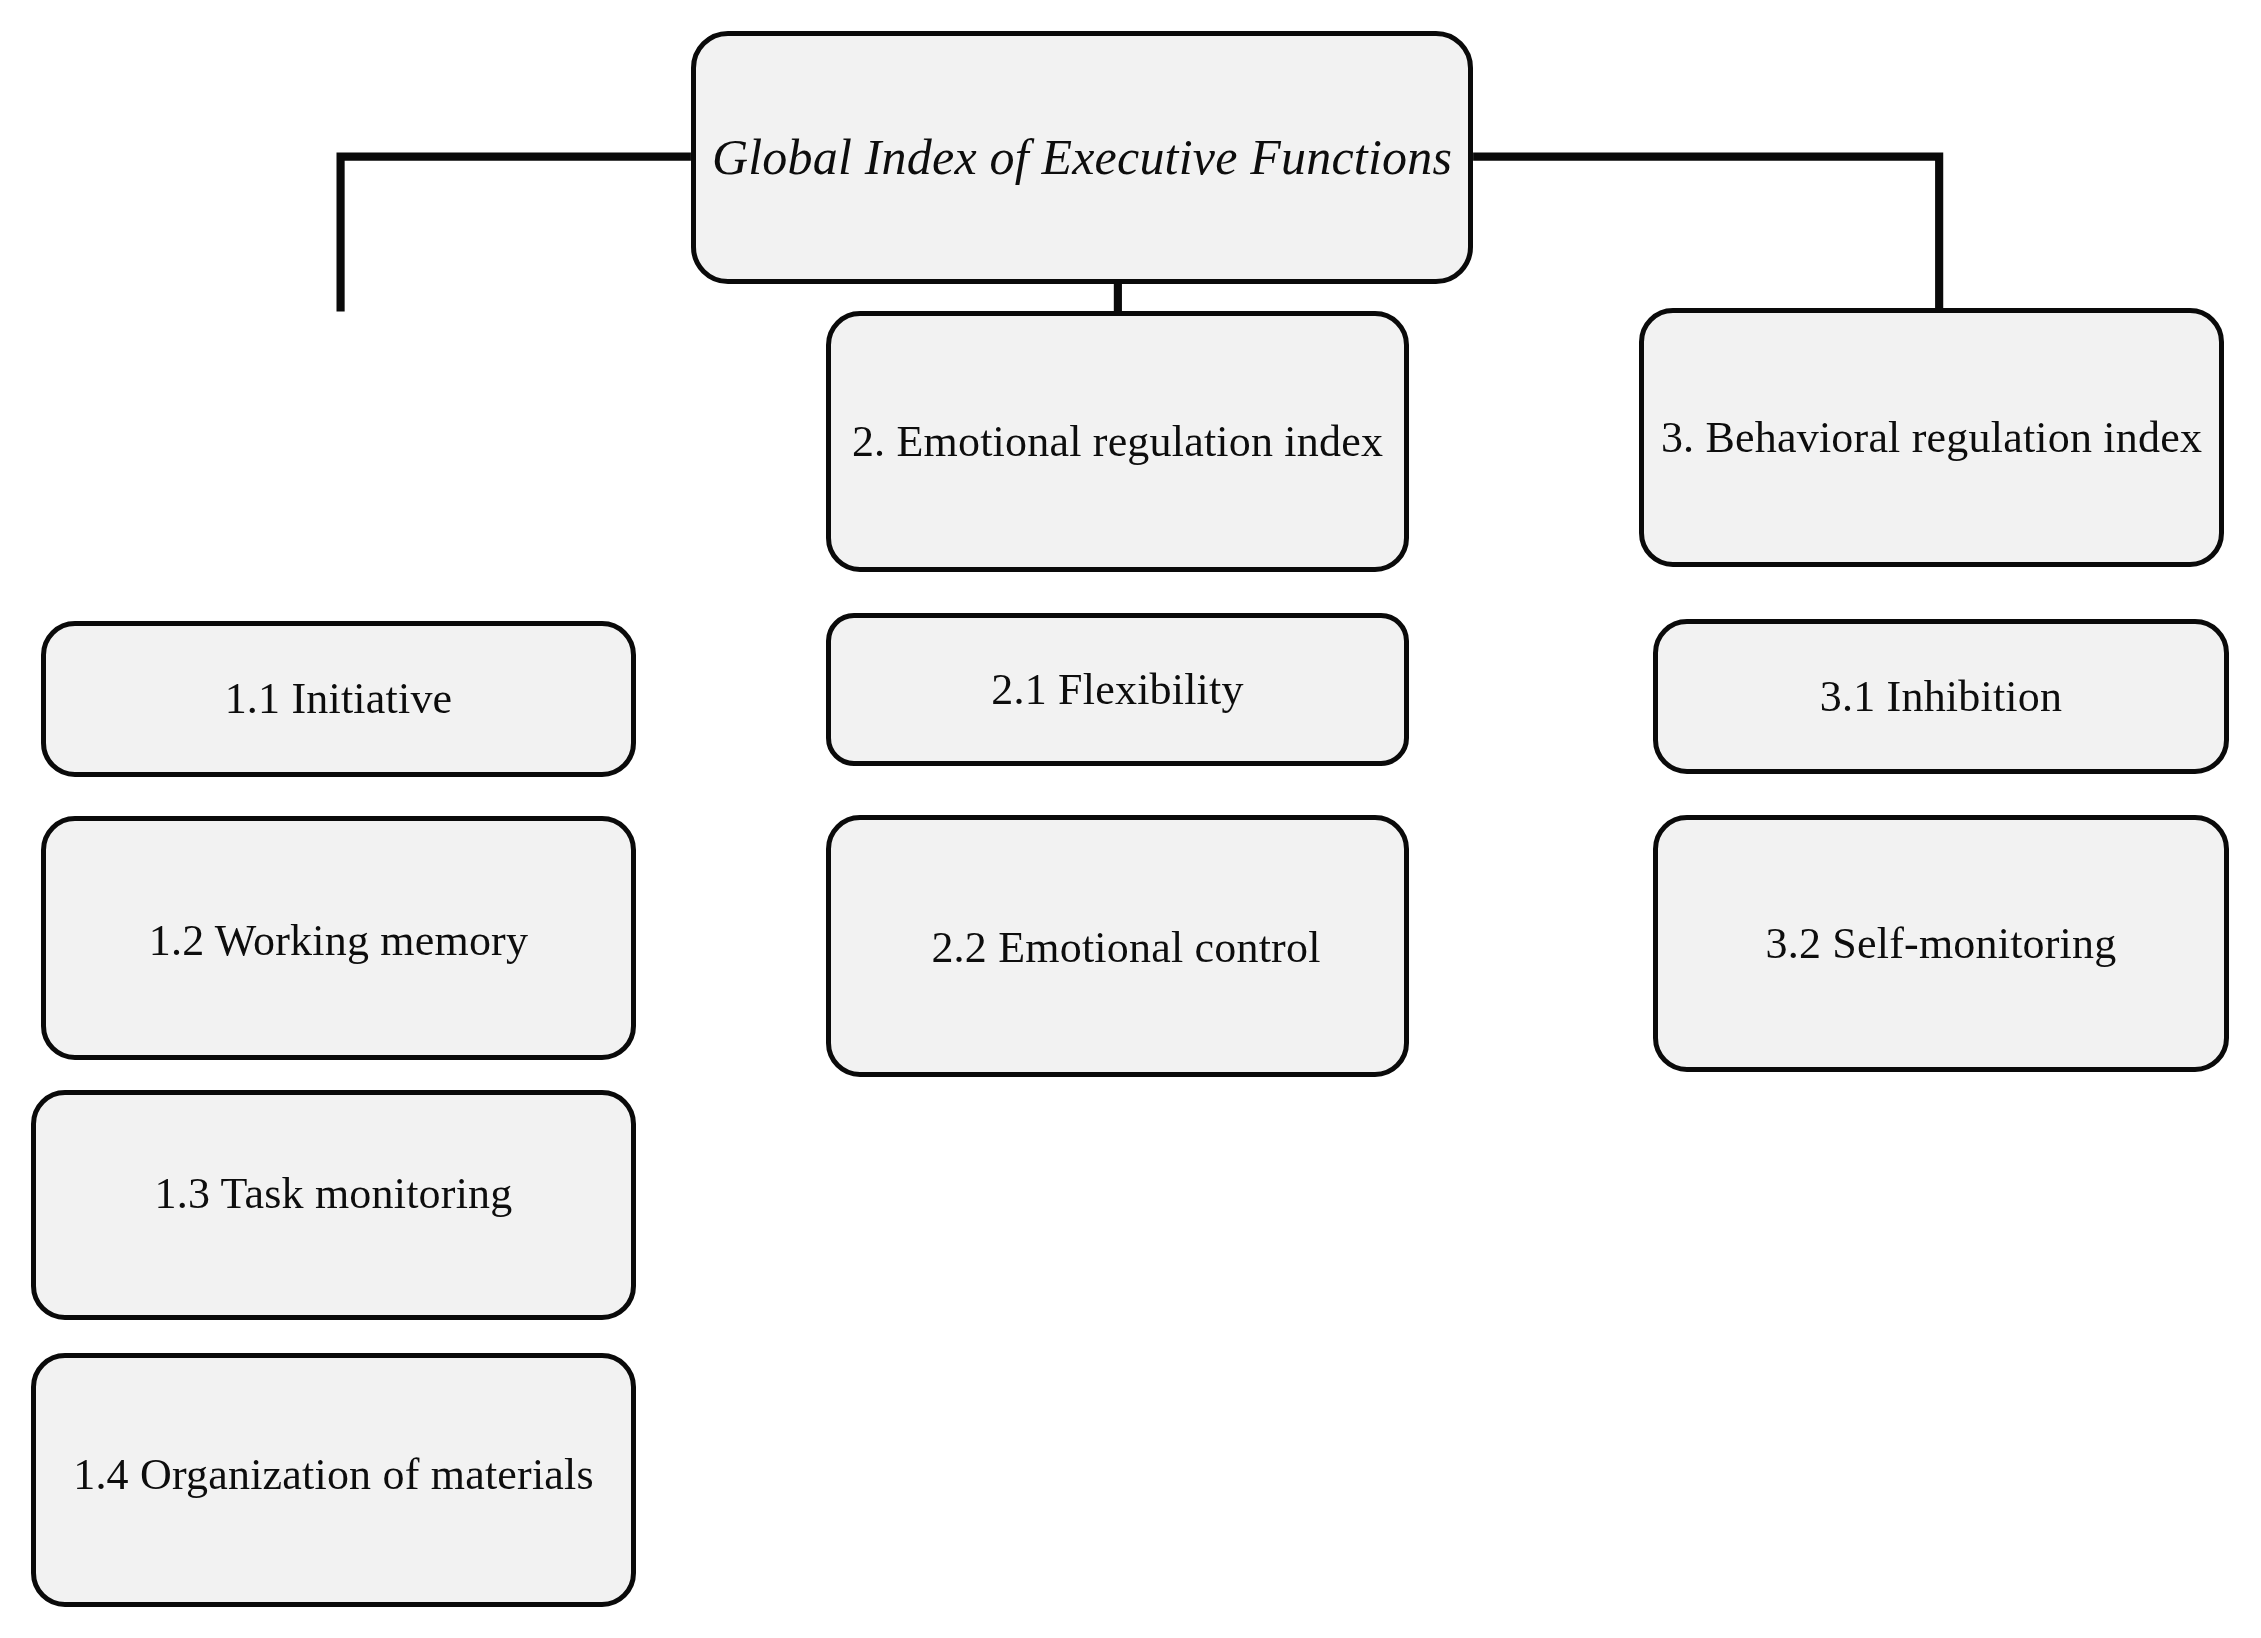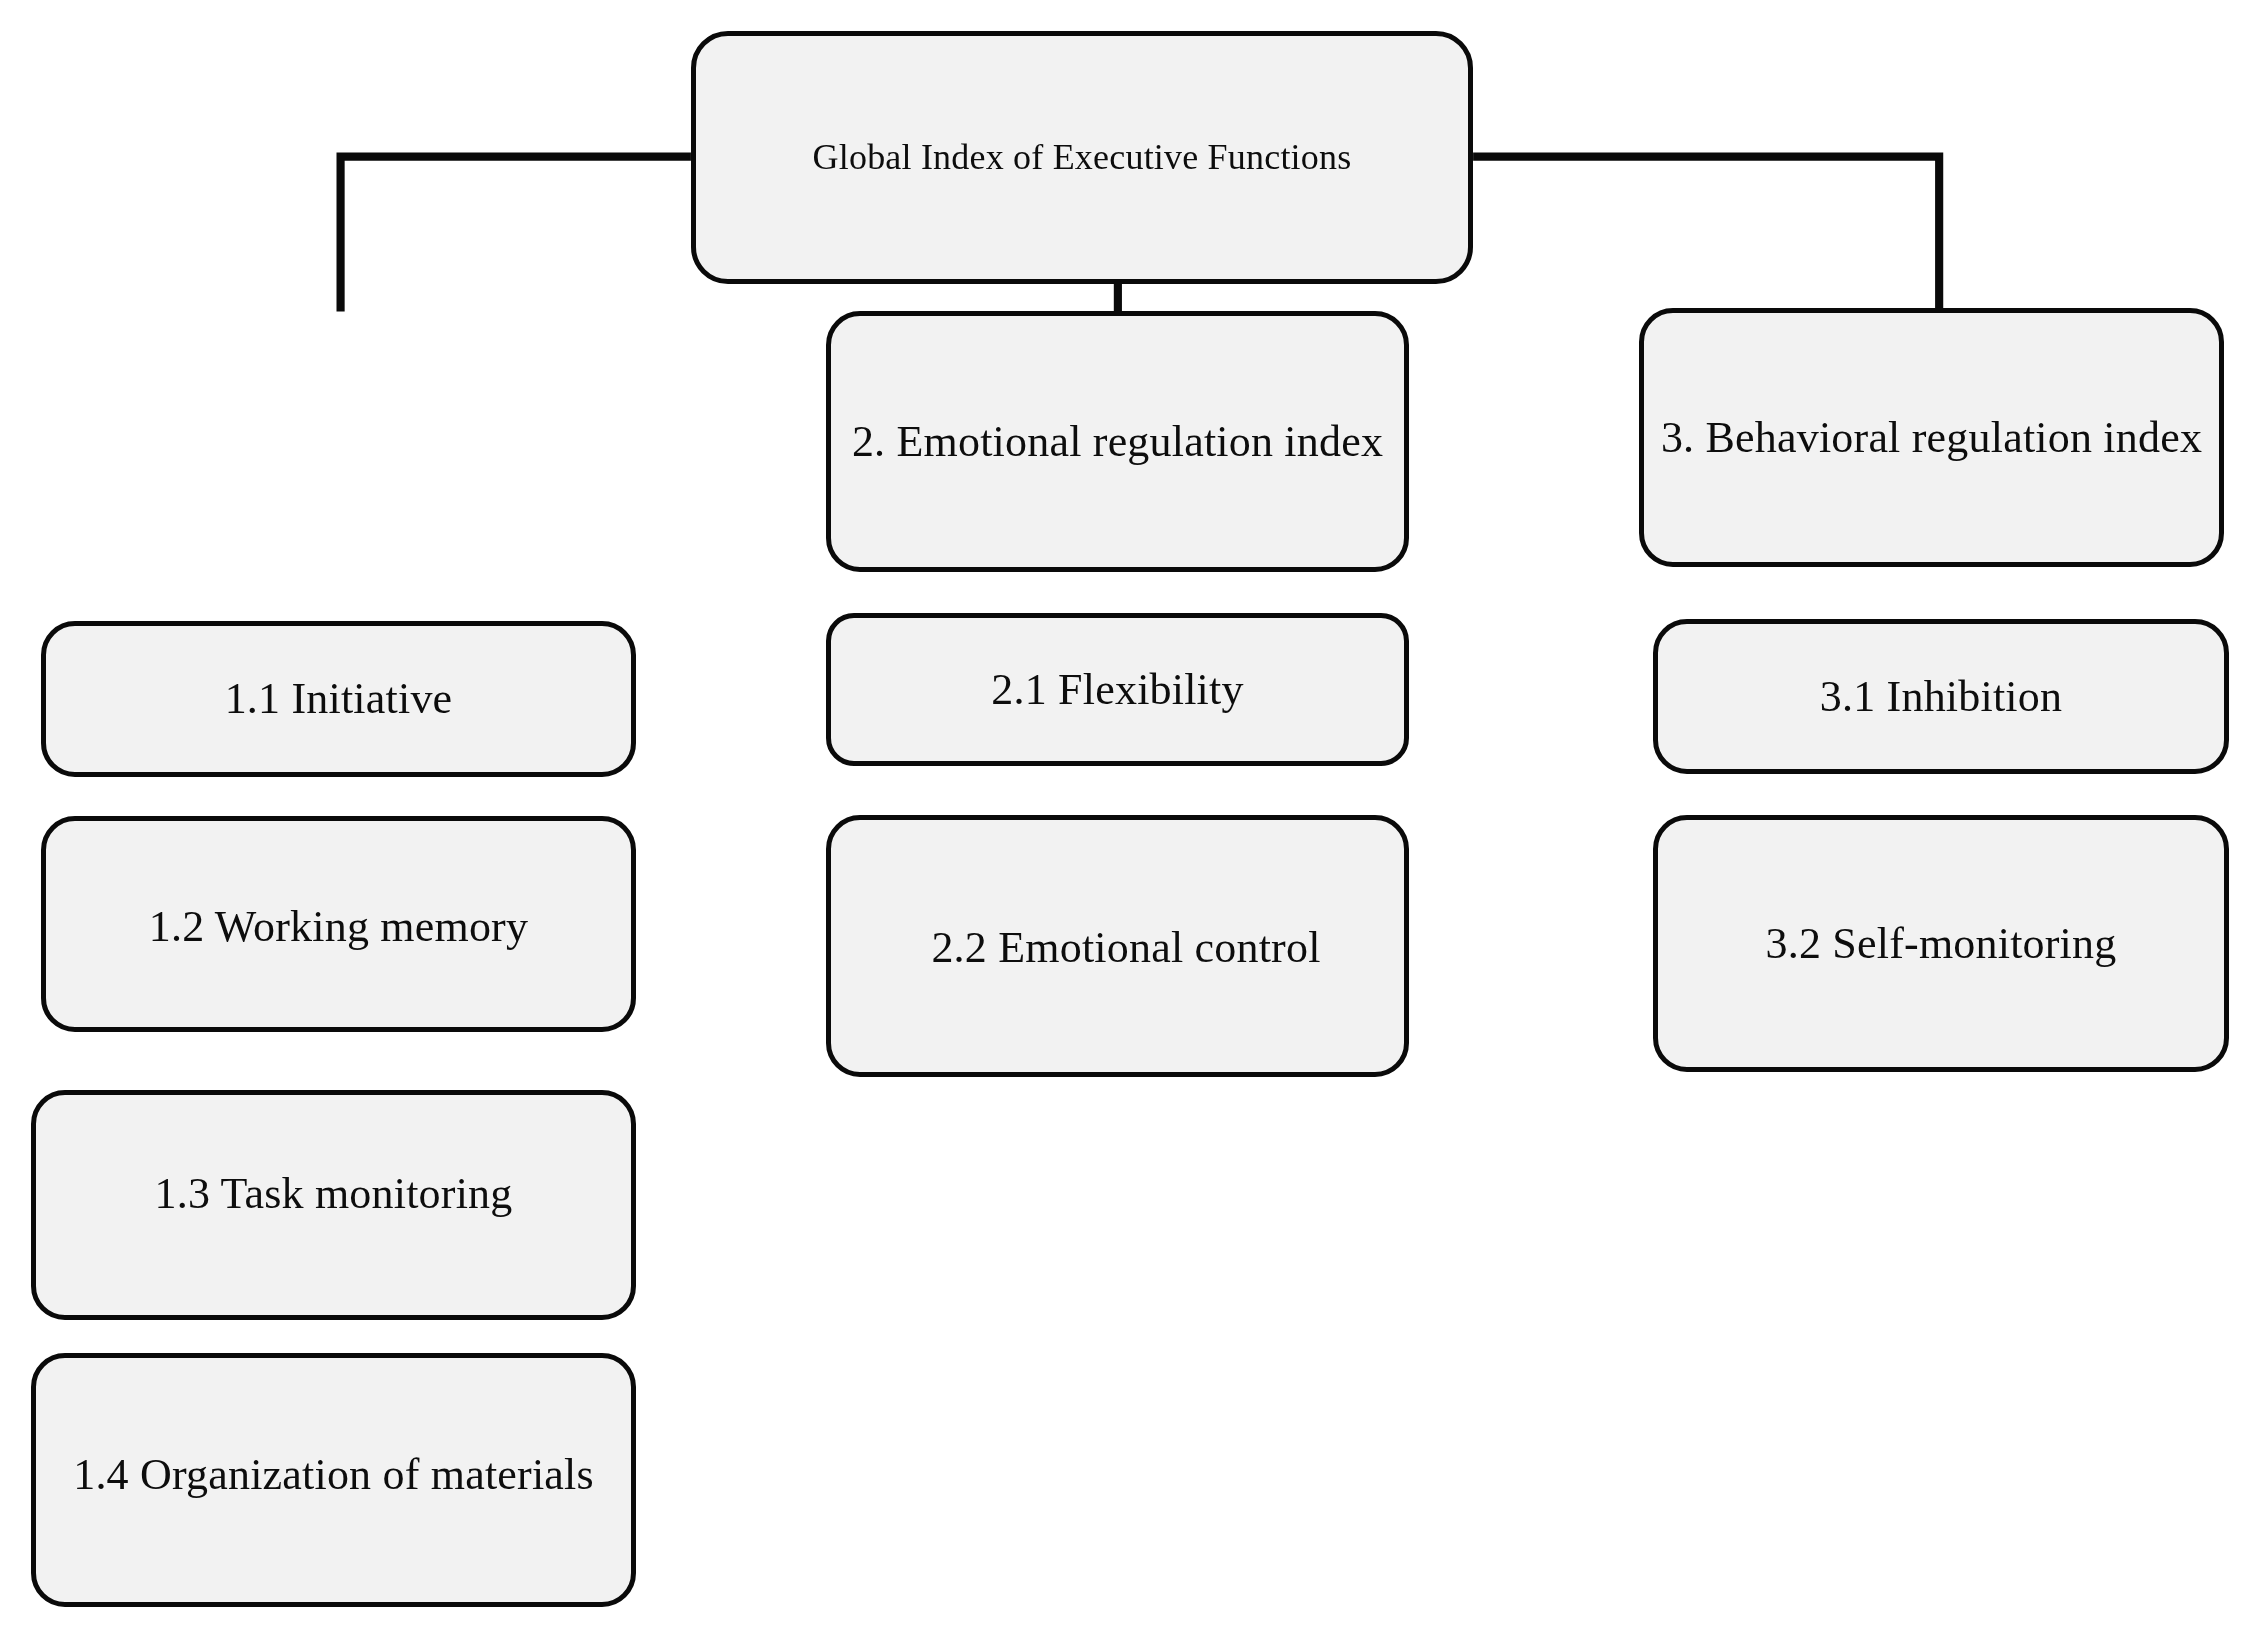--- a/index.html
+++ b/index.html
@@ -47,25 +47,25 @@
     width: 100%;
     text-align: center;
     line-height: 1.62;
     letter-spacing: 0.2px;
     font-size: 44px;
     padding: 0 11.4px;
     box-sizing: border-box;
   }
   
   .node.root        { left: 691px;  top: 31px;   width: 782px;  height: 253px; border-radius: 37px; }
-  .node.root .label { font-size: 36px; }
+  .node.root .label { font-size: 50px; font-style: italic; }
 
   .node.c1-head     { left: 41px;   top: 306px;  width: 595px;  height: 275px; }
   .node.c1-a        { left: 41px;   top: 621px;  width: 595px;  height: 156px; }
-  .node.c1-b        { left: 41px;   top: 816px; width: 595px;  height: 216px; }
+  .node.c1-b        { left: 41px;   top: 816px; width: 595px;  height: 244px; }
   .node.c1-b .label { transform: translateY(3.3px); }
   .node.c1-c        { left: 31px;   top: 1090px; width: 605px;  height: 230px; }
   .node.c1-c .label { transform: translateY(-11.4px); }
   .node.c1-d        { left: 31px;   top: 1353px; width: 605px;  height: 254px; }
   .node.c1-d .label { transform: translateY(-4.9px); }
 
   .node.c2-head     { left: 826px; top: 311px;  width: 583px;  height: 261px; }
   .node.c2-a        { left: 826px; top: 613px;  width: 583px;  height: 153px; border-radius: 28px; }
   .node.c2-b        { left: 826px; top: 815px; width: 583px;  height: 262px; padding-left: 17px; }
   .node.c2-b .label { transform: translateY(1.6px); }

